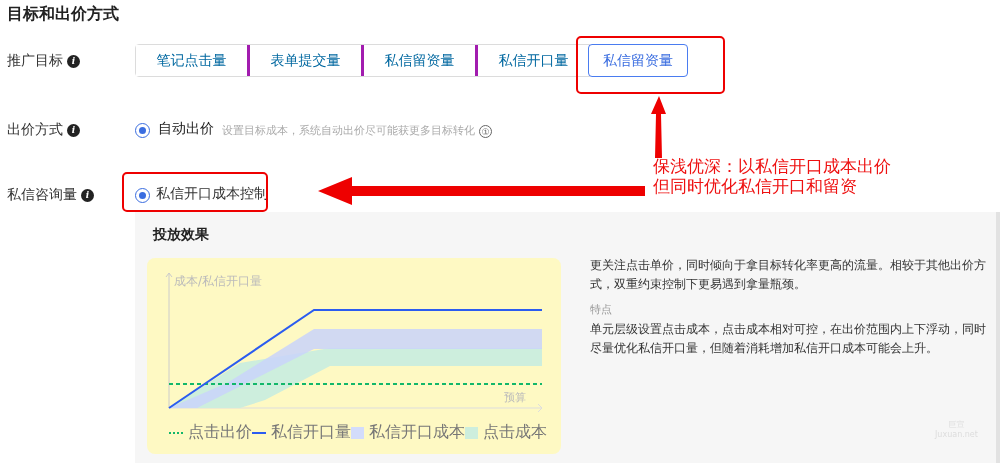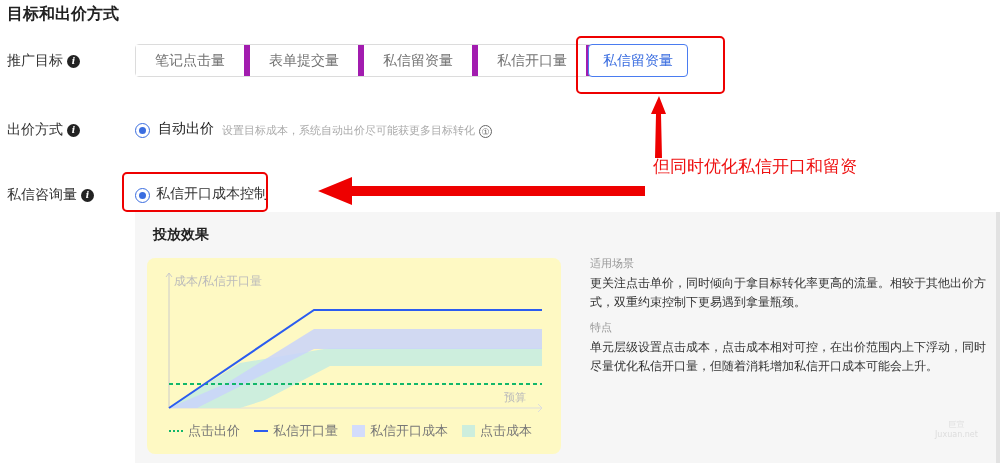--- a/index.html
+++ b/index.html
@@ -5,42 +5,42 @@
   * { box-sizing: border-box; margin: 0; padding: 0; }
   html, body { width: 1000px; height: 463px; overflow: hidden; background: #ffffff; }
   body { font-family: "DejaVu Sans", "Liberation Sans", sans-serif; color: #333; position: relative; }
 
   .section-title { position: absolute; left: 7px; top: 4px; font-size: 16px; font-weight: bold; color: #222; }
 
   .row-label { position: absolute; left: 7px; font-size: 14px; color: #333; display: flex; align-items: center; gap: 4px; }
   .info-icon { display: inline-flex; width: 13px; height: 13px; border-radius: 50%; background: #222; color: #fff; font-size: 9px; font-style: italic; font-weight: bold; align-items: center; justify-content: center; font-family: "DejaVu Serif", serif; }
 
   .seg { position: absolute; left: 135px; top: 44px; height: 33px; display: flex; border: 1px solid #dcdcdc; border-radius: 4px; }
-  .seg-item { width: 114px; height: 31px; display: flex; align-items: center; justify-content: center; font-size: 14px; color: #737373; border-right: 6px solid #a21caf; background: #fff; }
+  .seg-item { width: 114px; height: 31px; display: flex; align-items: center; justify-content: center; font-size: 14px; color: #0369a1; border-right: 3px solid #a21caf; background: #fff; }
   .seg-item:last-child { border-right: none; }
   .seg-item.active { position: absolute; left: 452px; top: -1px; width: 100px; height: 33px; border: 1px solid #4a7cf0; border-radius: 4px; color: #3a6de0; }
 
   .radio { width: 15px; height: 15px; border-radius: 50%; border: 1.5px solid #3a6de0; display: inline-flex; align-items: center; justify-content: center; }
   .radio::after { content: ""; width: 7px; height: 7px; border-radius: 50%; background: #3a6de0; }
 
   .bid-row { position: absolute; left: 135px; top: 120px; display: flex; align-items: flex-end; gap: 8px; }
   .bid-label { font-size: 14px; color: #222; }
   .bid-hint { font-size: 11px; color: #aaa; }
   .hint-icon { width: 13px; height: 13px; border-radius: 50%; border: 1px solid #666; font-size: 9px; color: #666; display: inline-flex; align-items: center; justify-content: center; margin-left: -4px; }
 
   .cost-row { position: absolute; left: 135px; top: 185px; display: flex; align-items: flex-end; gap: 6px; }
   .cost-label { font-size: 14px; color: #333; }
 
   .red-box { position: absolute; border: 2.5px solid #ee0000; border-radius: 5px; }
   .annotation { position: absolute; left: 653px; top: 156px; color: #ee1111; font-size: 17px; line-height: 20px; }
 
   .panel { position: absolute; left: 135px; top: 212px; width: 865px; height: 251px; background: #f6f6f6; }
   .panel-title { position: absolute; left: 18px; top: 14px; font-size: 14px; font-weight: bold; color: #222; }
   .chart-card { position: absolute; left: 12px; top: 46px; width: 414px; height: 196px; background: #fef9c3; border-radius: 8px; }
-  .legend { position: absolute; left: 22px; top: 164px; display: flex; gap: 14px; font-size: 13px; color: #777; align-items: center; }
+  .legend { position: absolute; left: 22px; top: 164px; display: flex; gap: 0; font-size: 16px; color: #777; align-items: center; }
   .legend-item { display: flex; align-items: center; gap: 5px; }
   .sw-dot { width: 14px; border-top: 2px dotted #12b76a; }
   .sw-line { width: 14px; height: 2px; background: #2b5cf0; }
   .sw-box { width: 13px; height: 12px; }
 
   .desc { position: absolute; left: 455px; top: 44px; width: 400px; }
   .desc-h { font-size: 11px; color: #999; margin-bottom: 3px; }
   .desc-p { font-size: 12px; color: #333; line-height: 19px; margin-bottom: 8px; }
 
   .side-bar { position: absolute; right: 0; top: 212px; width: 4px; height: 251px; background: #e2e2e2; }
@@ -83,20 +83,21 @@
   <span class="cost-label">私信开口成本控制</span>
 </div>
 
 <div class="red-box" style="left:576px;top:36px;width:149px;height:58px;"></div>
 <div class="red-box" style="left:122px;top:172px;width:146px;height:40px;"></div>
 <svg style="position:absolute;left:0;top:0;" width="1000" height="463">
   <polygon points="659,96 651,114 656,114 655,158 662,158 661,114 666,114" fill="#ee0000"></polygon>
   <polygon points="318,191 352,177 352,186 645,186 645,196 352,196 352,205" fill="#ee0000"></polygon>
 </svg>
 <div class="annotation">
+  <div>保浅优深：以私信开口成本出价</div>
   <div>但同时优化私信开口和留资</div>
 </div>
 
 <div class="panel">
   <div class="panel-title">投放效果</div>
   <div class="chart-card">
     <svg width="414" height="160" style="position:absolute;left:0;top:0;">
       <line x1="22" y1="15" x2="22" y2="150" stroke="#ccc" stroke-width="1"></line>
       <line x1="22" y1="150" x2="395" y2="150" stroke="#ddd" stroke-width="1"></line>
       <polyline points="19,19 22,15 25,19" fill="none" stroke="#ccc"></polyline>
@@ -122,21 +123,20 @@
           <span>私信开口成本</span>
         </div>
       <div class="legend-item">
           <span class="sw-box" style="background:#cdeedd"></span>
           <span>点击成本</span>
         </div>
     </div>
   </div>
 
   <div class="desc">
-    <div class="desc-h">适用场景</div>
     <div class="desc-p">更关注点击单价，同时倾向于拿目标转化率更高的流量。相较于其他出价方式，双重约束控制下更易遇到拿量瓶颈。</div>
     <div class="desc-h">特点</div>
     <div class="desc-p">单元层级设置点击成本，点击成本相对可控，在出价范围内上下浮动，同时尽量优化私信开口量，但随着消耗增加私信开口成本可能会上升。</div>
   </div>
 </div>
 <div class="side-bar"></div>
 <div class="watermark-small">
   <div>巨宣</div>
   <div>Juxuan.net</div>
 </div>

